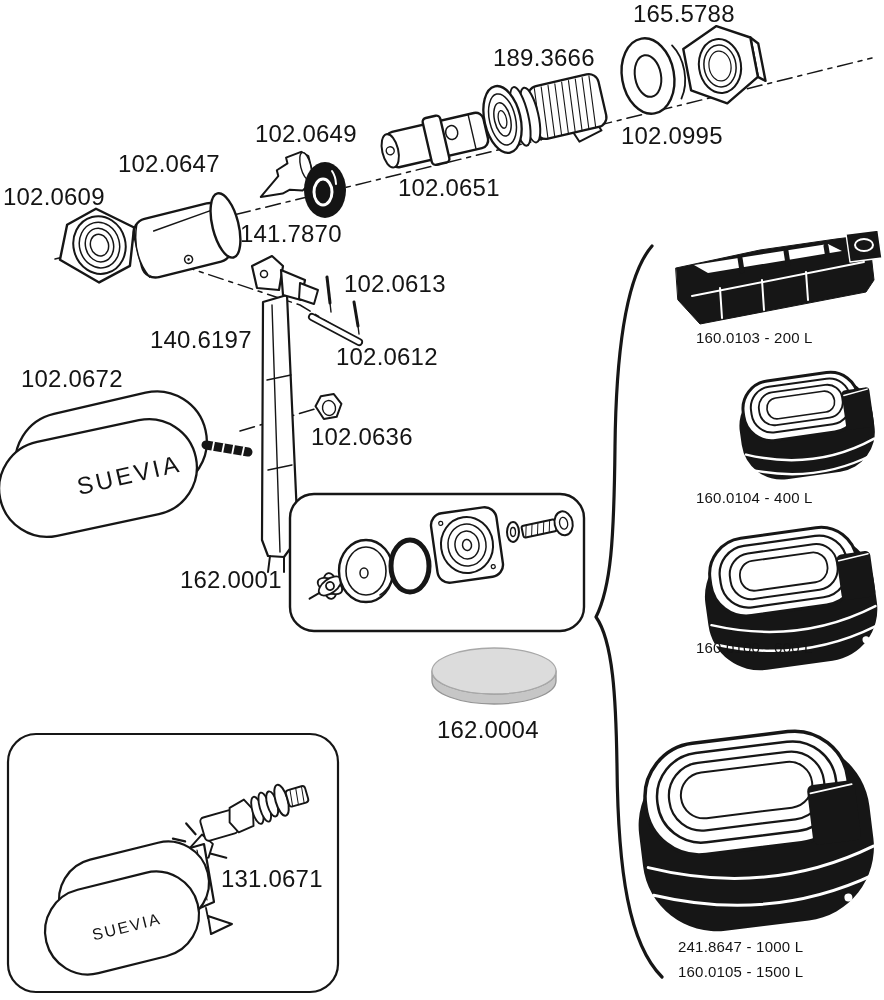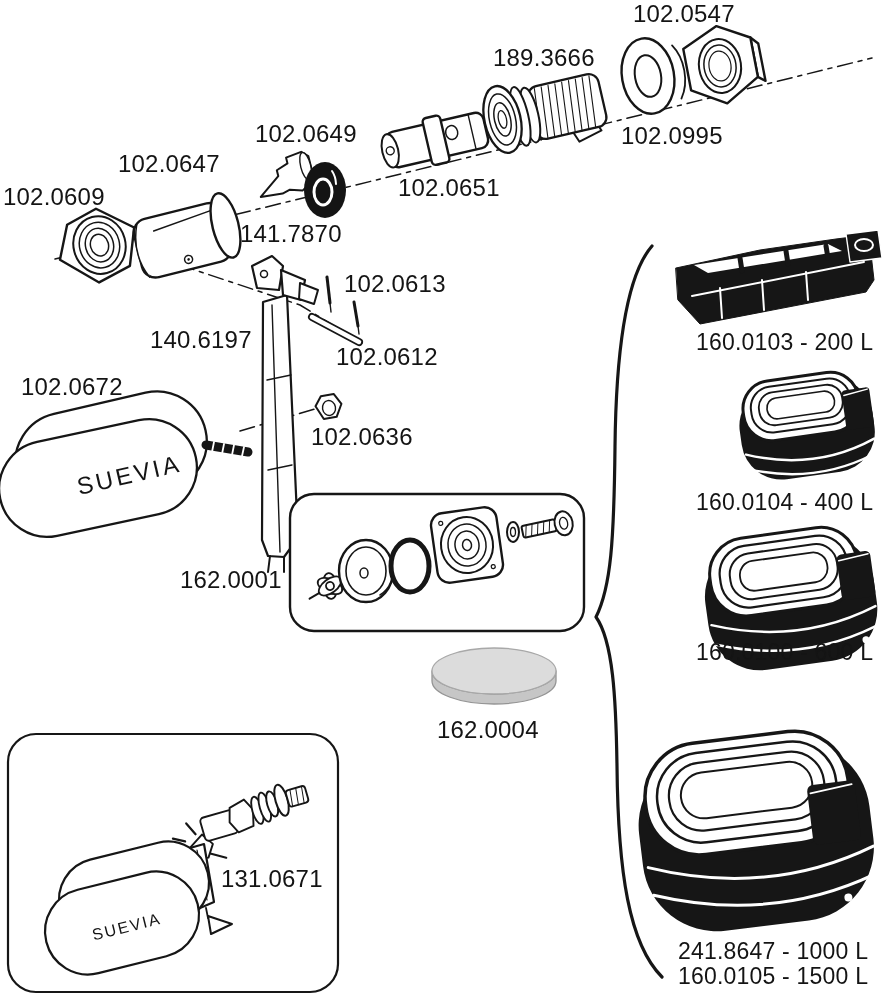--- a/index.html
+++ b/index.html
@@ -1,21 +1,21 @@
 <!DOCTYPE html>
 <html><head>
 <meta charset="utf-8">
 <style>
   html,body{margin:0;padding:0;background:#fff;}
   #stage{position:relative;width:884px;height:1000px;background:#fff;overflow:hidden;
          font-family:"Liberation Sans",sans-serif;}
   #art{position:absolute;left:0;top:0;}
   .lbl{position:absolute;font-size:24px;line-height:1.05;color:#141414;white-space:nowrap;
        letter-spacing:.2px;}
-  .lbl.sm{font-size:23px;}
+  .lbl.sm{font-size:15px;}
   svg text{font-family:"Liberation Sans",sans-serif;fill:#141414;}
 </style>
 </head>
 <body>
 
 <div id="stage">
 
 <svg id="art" width="884" height="1000" viewBox="0 0 884 1000">
   <g stroke="#161616" fill="none" stroke-linejoin="round" stroke-linecap="round">
 
@@ -254,32 +254,32 @@
       <rect x="686" y="766" width="132" height="46" rx="23" stroke-width="2"></rect>
       <path d="M645 854 q116 44 226 6 M647 882 q114 42 222 6" stroke="#fff" stroke-width="3"></path>
       <rect x="812" y="792" width="48" height="60" rx="6" fill="#161616" stroke="none"></rect>
       <path d="M815 800 l42 -4" stroke="#fff" stroke-width="1.8"></path>
       <circle cx="840" cy="908" r="4" fill="#fff" stroke="none"></circle>
     </g>
 
   </g>
 </svg>
 
-<div class="lbl" style="left:633px;top:1px">102.0547</div>
+<div class="lbl" style="left:633px;top:1px">165.5788</div>
 <div class="lbl" style="left:493px;top:45px">189.3666</div>
 <div class="lbl" style="left:621px;top:123px">102.0995</div>
 <div class="lbl" style="left:255px;top:121px">102.0649</div>
 <div class="lbl" style="left:398px;top:175px">102.0651</div>
 <div class="lbl" style="left:118px;top:151px">102.0647</div>
 <div class="lbl" style="left:3px;top:184px">102.0609</div>
 <div class="lbl" style="left:240px;top:221px">141.7870</div>
 <div class="lbl" style="left:344px;top:271px">102.0613</div>
 <div class="lbl" style="left:150px;top:327px">140.6197</div>
 <div class="lbl" style="left:336px;top:344px">102.0612</div>
-<div class="lbl" style="left:21px;top:374px">102.0672</div>
+<div class="lbl" style="left:21px;top:366px">102.0672</div>
 <div class="lbl" style="left:311px;top:424px">102.0636</div>
 <div class="lbl" style="left:180px;top:567px">162.0001</div>
 <div class="lbl" style="left:437px;top:717px">162.0004</div>
 <div class="lbl" style="left:221px;top:866px">131.0671</div>
 
 <div class="lbl sm" style="left:696px;top:330px">160.0103 - 200 L</div>
 <div class="lbl sm" style="left:696px;top:490px">160.0104 - 400 L</div>
 <div class="lbl sm" style="left:696px;top:640px">160.0100 - 600 L</div>
 <div class="lbl sm" style="left:678px;top:939px">241.8647 - 1000 L</div>
 <div class="lbl sm" style="left:678px;top:964px">160.0105 - 1500 L</div>

